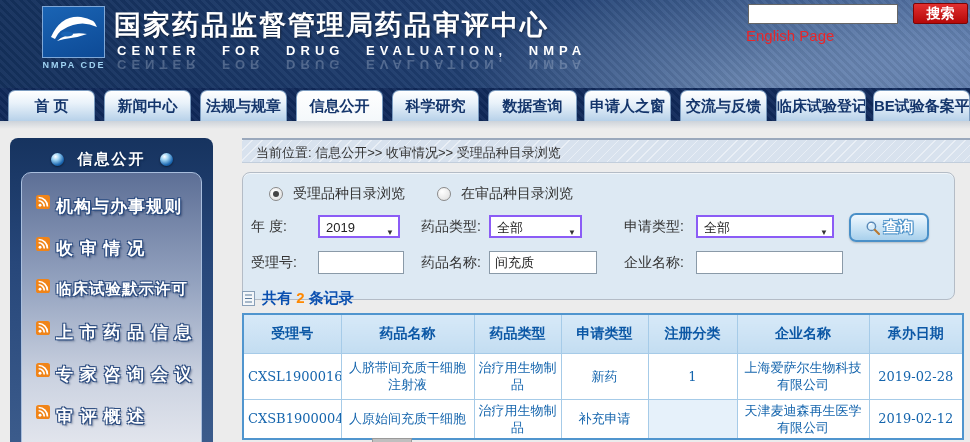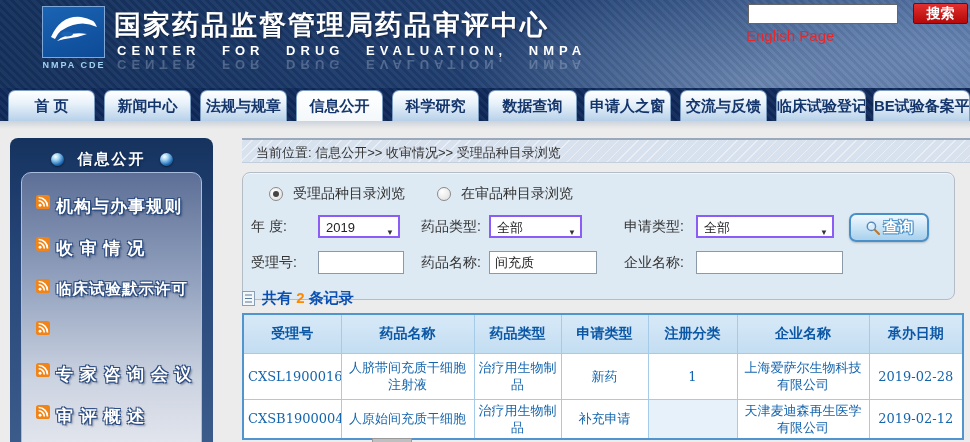--- a/index.html
+++ b/index.html
@@ -211,20 +211,21 @@
 
       <div class="side-item">
         <span class="rss">
           <svg width="14" height="14" viewBox="0 0 16 16">
               <rect width="16" height="16" rx="3" fill="#f08418"></rect>
               <circle cx="4.6" cy="11.6" r="1.7" fill="#fff"></circle>
               <path d="M3 6.6 a6.4 6.4 0 0 1 6.4 6.4" stroke="#fff" stroke-width="1.9" fill="none"></path>
               <path d="M3 2.9 a10.1 10.1 0 0 1 10.1 10.1" stroke="#fff" stroke-width="1.9" fill="none"></path>
             </svg>
         </span>
+        <span class="side-label">上 市 药 品 信 息</span>
       </div>
 
       <div class="side-item">
         <span class="rss">
           <svg width="14" height="14" viewBox="0 0 16 16">
               <rect width="16" height="16" rx="3" fill="#f08418"></rect>
               <circle cx="4.6" cy="11.6" r="1.7" fill="#fff"></circle>
               <path d="M3 6.6 a6.4 6.4 0 0 1 6.4 6.4" stroke="#fff" stroke-width="1.9" fill="none"></path>
               <path d="M3 2.9 a10.1 10.1 0 0 1 10.1 10.1" stroke="#fff" stroke-width="1.9" fill="none"></path>
             </svg>

